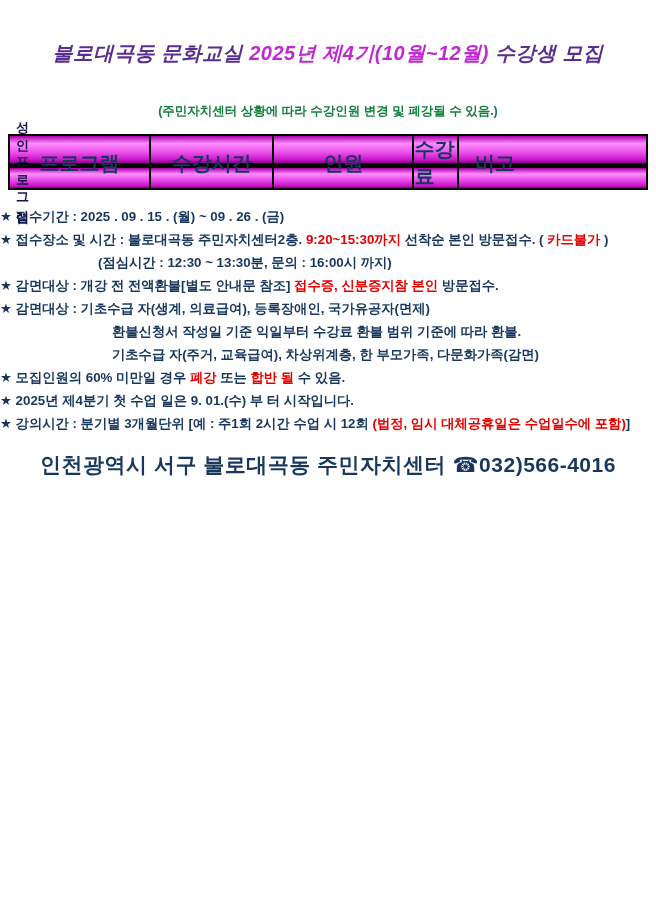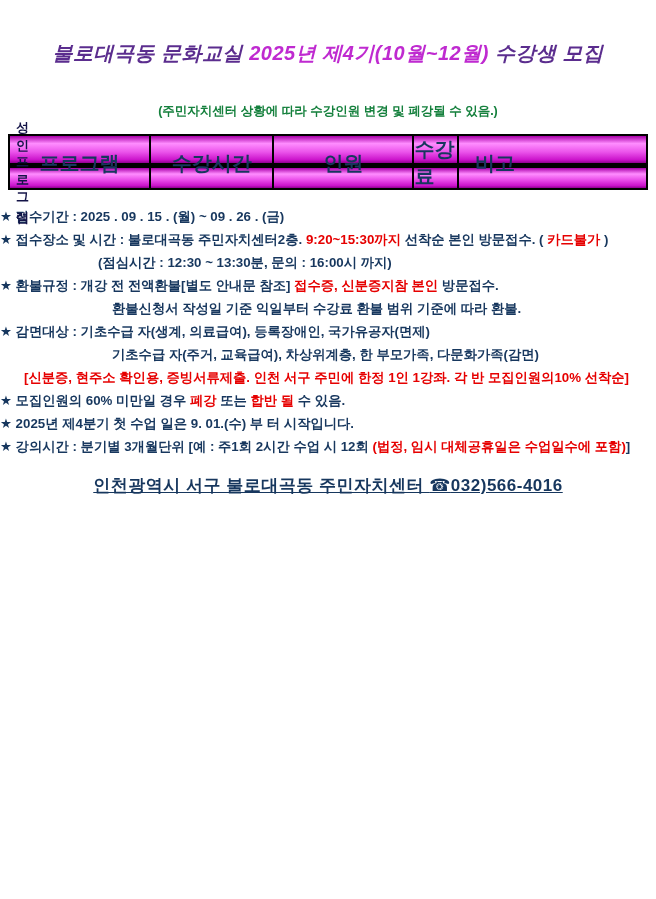--- a/index.html
+++ b/index.html
@@ -57,23 +57,22 @@
   
   .notes{margin-top:15px;font-size:13.3px;font-weight:bold;color:var(--navy);}
   .nline{line-height:23px;white-space:nowrap;}
   .nline .seg.red{color:var(--red);text-align:center;}
   .ind0{}
   .ind1{padding-left:78px;margin-left:20px;}
   .ind2{padding-left:112px;}
   .ind3{padding-left:24px;}
   
   .footer{
-    margin-top:16px;text-align:center;font-size:17px;font-weight:bold;color:var(--navy);
+    margin-top:16px;text-align:center;font-size:21px;font-weight:bold;color:var(--navy);
     letter-spacing:0.5px;
-    text-decoration:underline;
   }
 </style>
 </head>
 <body>
 
 <div class="title">
   <span class="t1">불로대곡동 문화교실 </span><span class="t2">2025년 제4기(10월~12월)</span><span class="t3"> 수강생 모집</span>
 </div>
 
 <div class="subtitle">(주민자치센터 상황에 따라 수강인원 변경 및 폐강될 수 있음.)</div>
@@ -93,25 +92,24 @@
     <div class="rows"></div>
     <div class="vstrip right"></div>
   </div>
   <div class="bottombar"></div>
 </div>
 
 <div class="notes">
     <div class="nline ind0"><span class="seg navy">★ 접수기간 : 2025 . 09 . 15 . (월) ~ 09 . 26 . (금)</span></div>
     <div class="nline ind0"><span class="seg navy">★ 접수장소 및 시간 : 불로대곡동 주민자치센터2층. </span><span class="seg red">9:20~15:30까지</span><span class="seg navy"> 선착순 본인 방문접수. ( </span><span class="seg red">카드불가</span><span class="seg navy"> )</span></div>
     <div class="nline ind1"><span class="seg navy">(점심시간 : 12:30 ~ 13:30분,  문의 : 16:00시 까지)</span></div>
-    <div class="nline ind0"><span class="seg navy">★ 환불규정 : 개강 전 전액환불[별도 안내문 참조]  </span><span class="seg red">접수증, 신분증지참 본인</span><span class="seg navy"> 방문접수.</span></div>
+    <div class="nline ind0"><span class="seg navy">★ 감면대상 : 개강 전 전액환불[별도 안내문 참조]  </span><span class="seg red">접수증, 신분증지참 본인</span><span class="seg navy"> 방문접수.</span></div>
+    <div class="nline ind0"><span class="seg navy">★ 감면대상 : 기초수급 자(생계, 의료급여), 등록장애인, 국가유공자(면제)</span></div>
     <div class="nline ind2"><span class="seg navy">환불신청서 작성일 기준 익일부터 수강료 환불 범위 기준에 따라 환불.</span></div>
-    <div class="nline ind0"><span class="seg navy">★ 감면대상 : 기초수급 자(생계, 의료급여), 등록장애인, 국가유공자(면제)</span></div>
     <div class="nline ind2"><span class="seg navy">기초수급 자(주거, 교육급여), 차상위계층, 한 부모가족, 다문화가족(감면)</span></div>
-    <div class="nline ind3"><span class="seg red">[신분증, 현주소 확인용, 증빙서류제출. 인천 서구 주민에 한정 1인 1강좌. 각 반 모집인원의10% 선착순]</span></div>
     <div class="nline ind0"><span class="seg navy">★ 모집인원의 60% 미만일 경우 </span><span class="seg red">폐강</span><span class="seg navy"> 또는 </span><span class="seg red">합반 될</span><span class="seg navy"> 수 있음.</span></div>
     <div class="nline ind0"><span class="seg navy">★ 2025년 제4분기 첫 수업 일은 9. 01.(수) 부 터 시작입니다.</span></div>
     <div class="nline ind0"><span class="seg navy">★ 강의시간 : 분기별 3개월단위 [예 : 주1회 2시간 수업 시 12회 </span><span class="seg red">(법정, 임시 대체공휴일은 수업일수에 포함)</span><span class="seg navy">]</span></div>
   </div>
 
 <div class="footer">
   <span>인천광역시 서구 불로대곡동 주민자치센터 </span><span>☎</span><span>032)566-4016</span>
 </div>
 
 </body></html>

